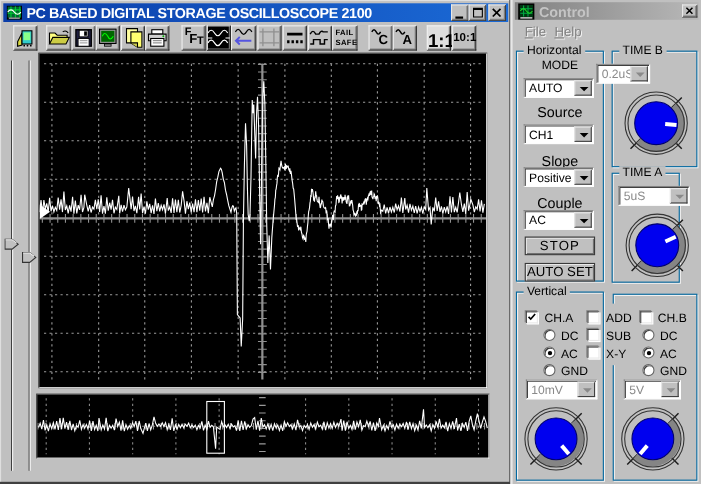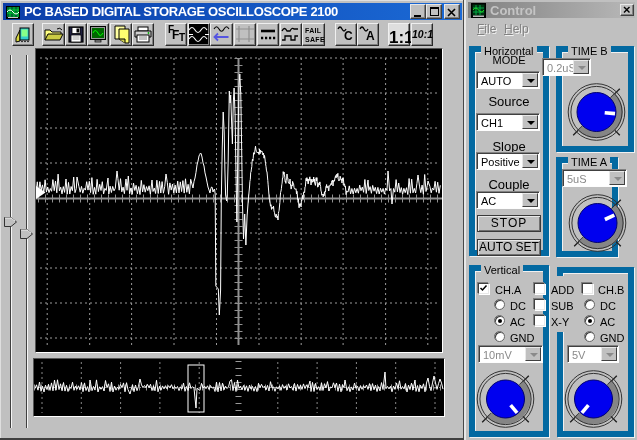--- a/index.html
+++ b/index.html
@@ -3,21 +3,21 @@
 * { margin:0; padding:0; box-sizing:border-box; }
 html,body { width:637px; height:440px; overflow:hidden; background:#c0c0c0;
   font-family:"Liberation Sans",sans-serif; }
 #root { position:absolute; left:0; top:0; width:637px; height:440px;border-radius:16px; }
 .abs { position:absolute; }
 .btn { background:#c0c0c0; box-shadow: inset 1px 1px 0 #e8e8e8, inset -1px -1px 0 #707070; border:1px solid #3a3a3a; }
 .btnflat { background:#c0c0c0; border-top:1px solid #e8e8e8; border-left:1px solid #e8e8e8;
   border-right:1px solid #404040; border-bottom:1px solid #404040; box-shadow: inset -1px -1px 0 #808080; }
 .pressed { background:#c0c0c0; border-top:1px solid #404040; border-left:1px solid #404040;
   border-right:1px solid #e8e8e8; border-bottom:1px solid #e8e8e8; box-shadow: inset 1px 1px 0 #808080; }
-.group { border:6px solid #0369a1; box-shadow: 1px 1px 0 #f0f0f0, inset 1px 1px 0 #f0f0f0; }
+.group { border:1px solid #0369a1; box-shadow: 1px 1px 0 #f0f0f0, inset 1px 1px 0 #f0f0f0; }
 .glabel { position:absolute; top:-7px; left:6px; background:#c0c0c0; padding:0 3px;
   font-size:11px; color:#000; line-height:13px; }
 .clabel { font-size:11px; color:#000; }
 .combo { position:absolute; height:18px; background:#fff; border-top:1px solid #828282;
   border-left:1px solid #828282; border-right:1px solid #fdfdfd; border-bottom:1px solid #fdfdfd;
   box-shadow: inset 1px 1px 0 #404040; }
 .combo .txt { position:absolute; left:4px; top:3px; font-size:11px; color:#000; }
 .combo .arr { position:absolute; right:1px; top:1px; width:16px; height:14px; background:#c0c0c0;
   border-top:1px solid #e8e8e8; border-left:1px solid #e8e8e8; border-right:1px solid #404040;
   border-bottom:1px solid #404040; }
@@ -163,21 +163,21 @@
  <text x="8" y="16" font-size="12" font-weight="bold" font-family="Liberation Sans">C</text>
       </svg></div>
 <div class="tbtn" style="left:357px;width:22px;">
  <svg width="20" height="21">
         <path d="M2 5 q2 -4 4 0 q2 4 4 0" stroke="#000" fill="none" stroke-width="1.3"></path>
  <text x="8" y="16" font-size="12" font-weight="bold" font-family="Liberation Sans">A</text>
       </svg></div>
 <div class="tbtn pressed" style="left:388px;width:22px;background:#dedede;">
  <div class="abs" style="left:0;top:4px;width:100%;text-align:center;font-size:17px;font-weight:bold;">1:1</div>
     </div>
-<div class="tbtn" style="left:411px;width:22px;font-style:italic;">
+<div class="tbtn" style="left:411px;width:22px;">
  <div class="abs" style="left:0;top:4px;width:100%;text-align:center;font-size:10.5px;font-weight:bold;">10:1</div>
     </div>
 
 <div class="abs" style="left:10px;top:55px;width:1px;height:373px;background:#404040;"></div>
 <div class="abs" style="left:11px;top:55px;width:1px;height:373px;background:#f5f5f5;"></div>
 <div class="abs" style="left:26px;top:55px;width:1px;height:373px;background:#404040;"></div>
 <div class="abs" style="left:27px;top:55px;width:1px;height:373px;background:#f5f5f5;"></div>
 <svg class="abs" style="left:4px;top:216px;" width="14" height="12">
  <path d="M0.5 1.5 H7 L12.5 6 L7 10.5 H0.5 Z" fill="#c0c0c0" stroke="#333" stroke-width="1"></path>
  <path d="M1 2 H7 L11 5" stroke="#f0f0f0" fill="none" stroke-width="1"></path>

